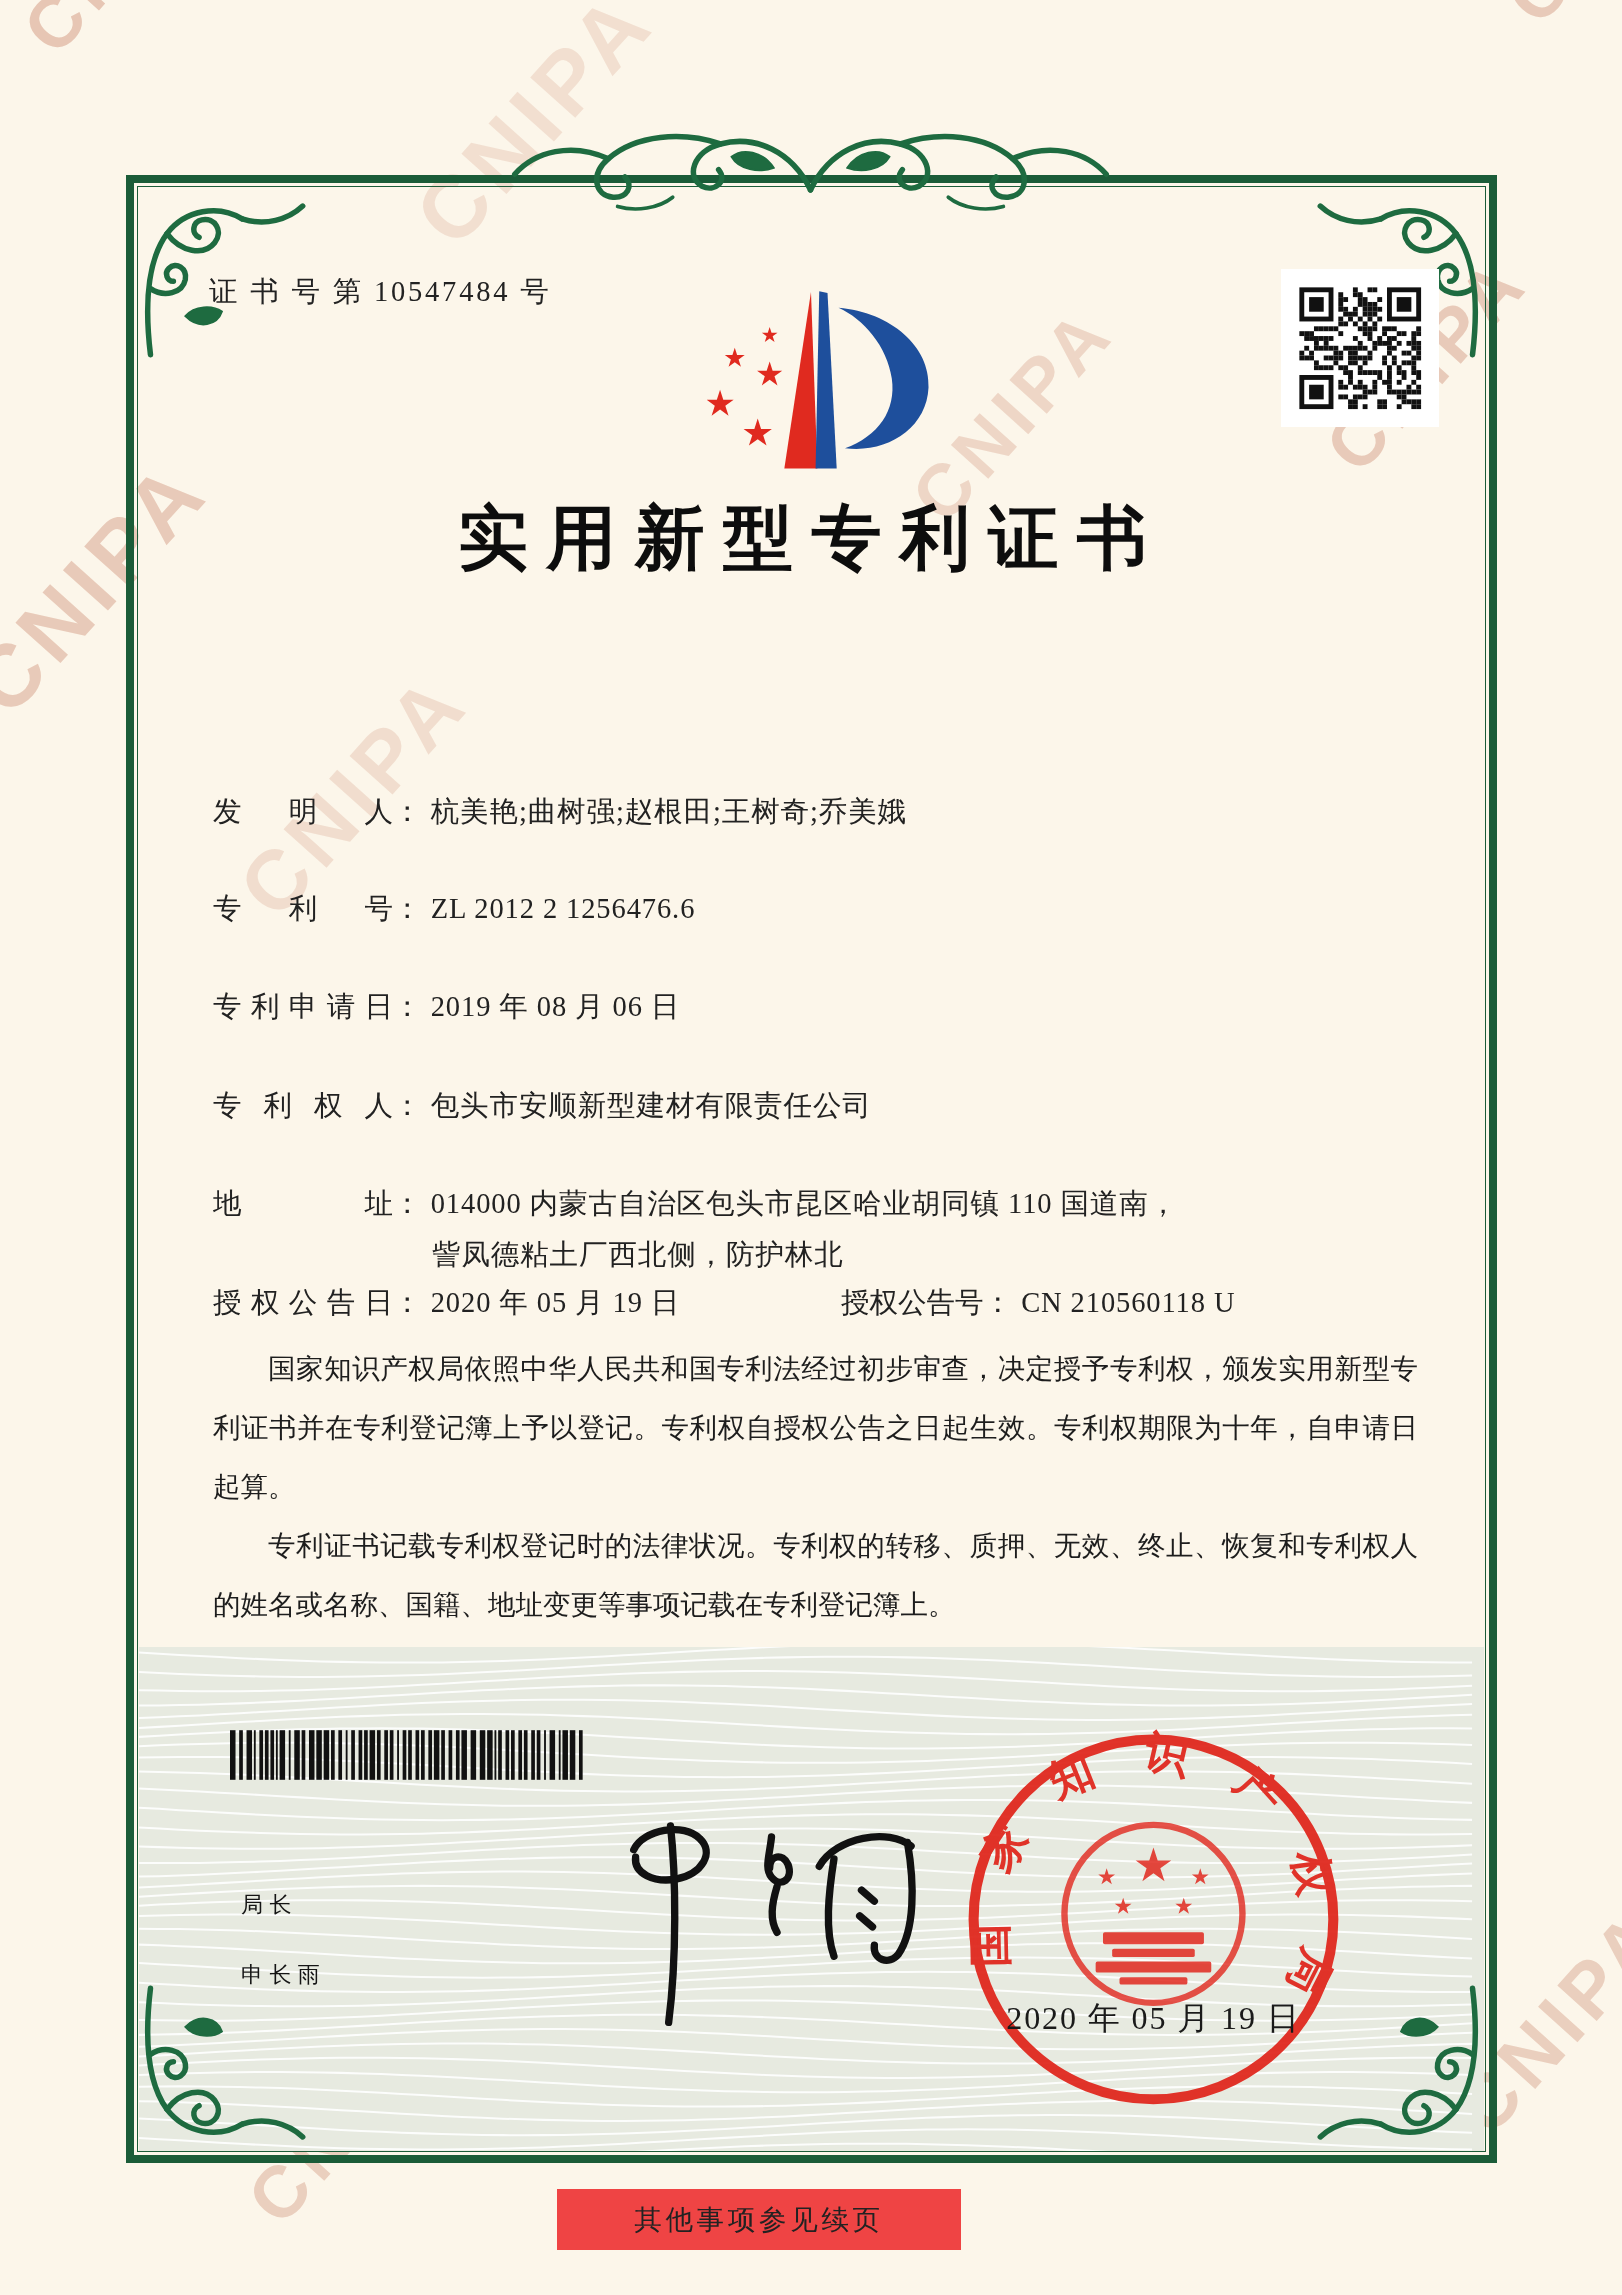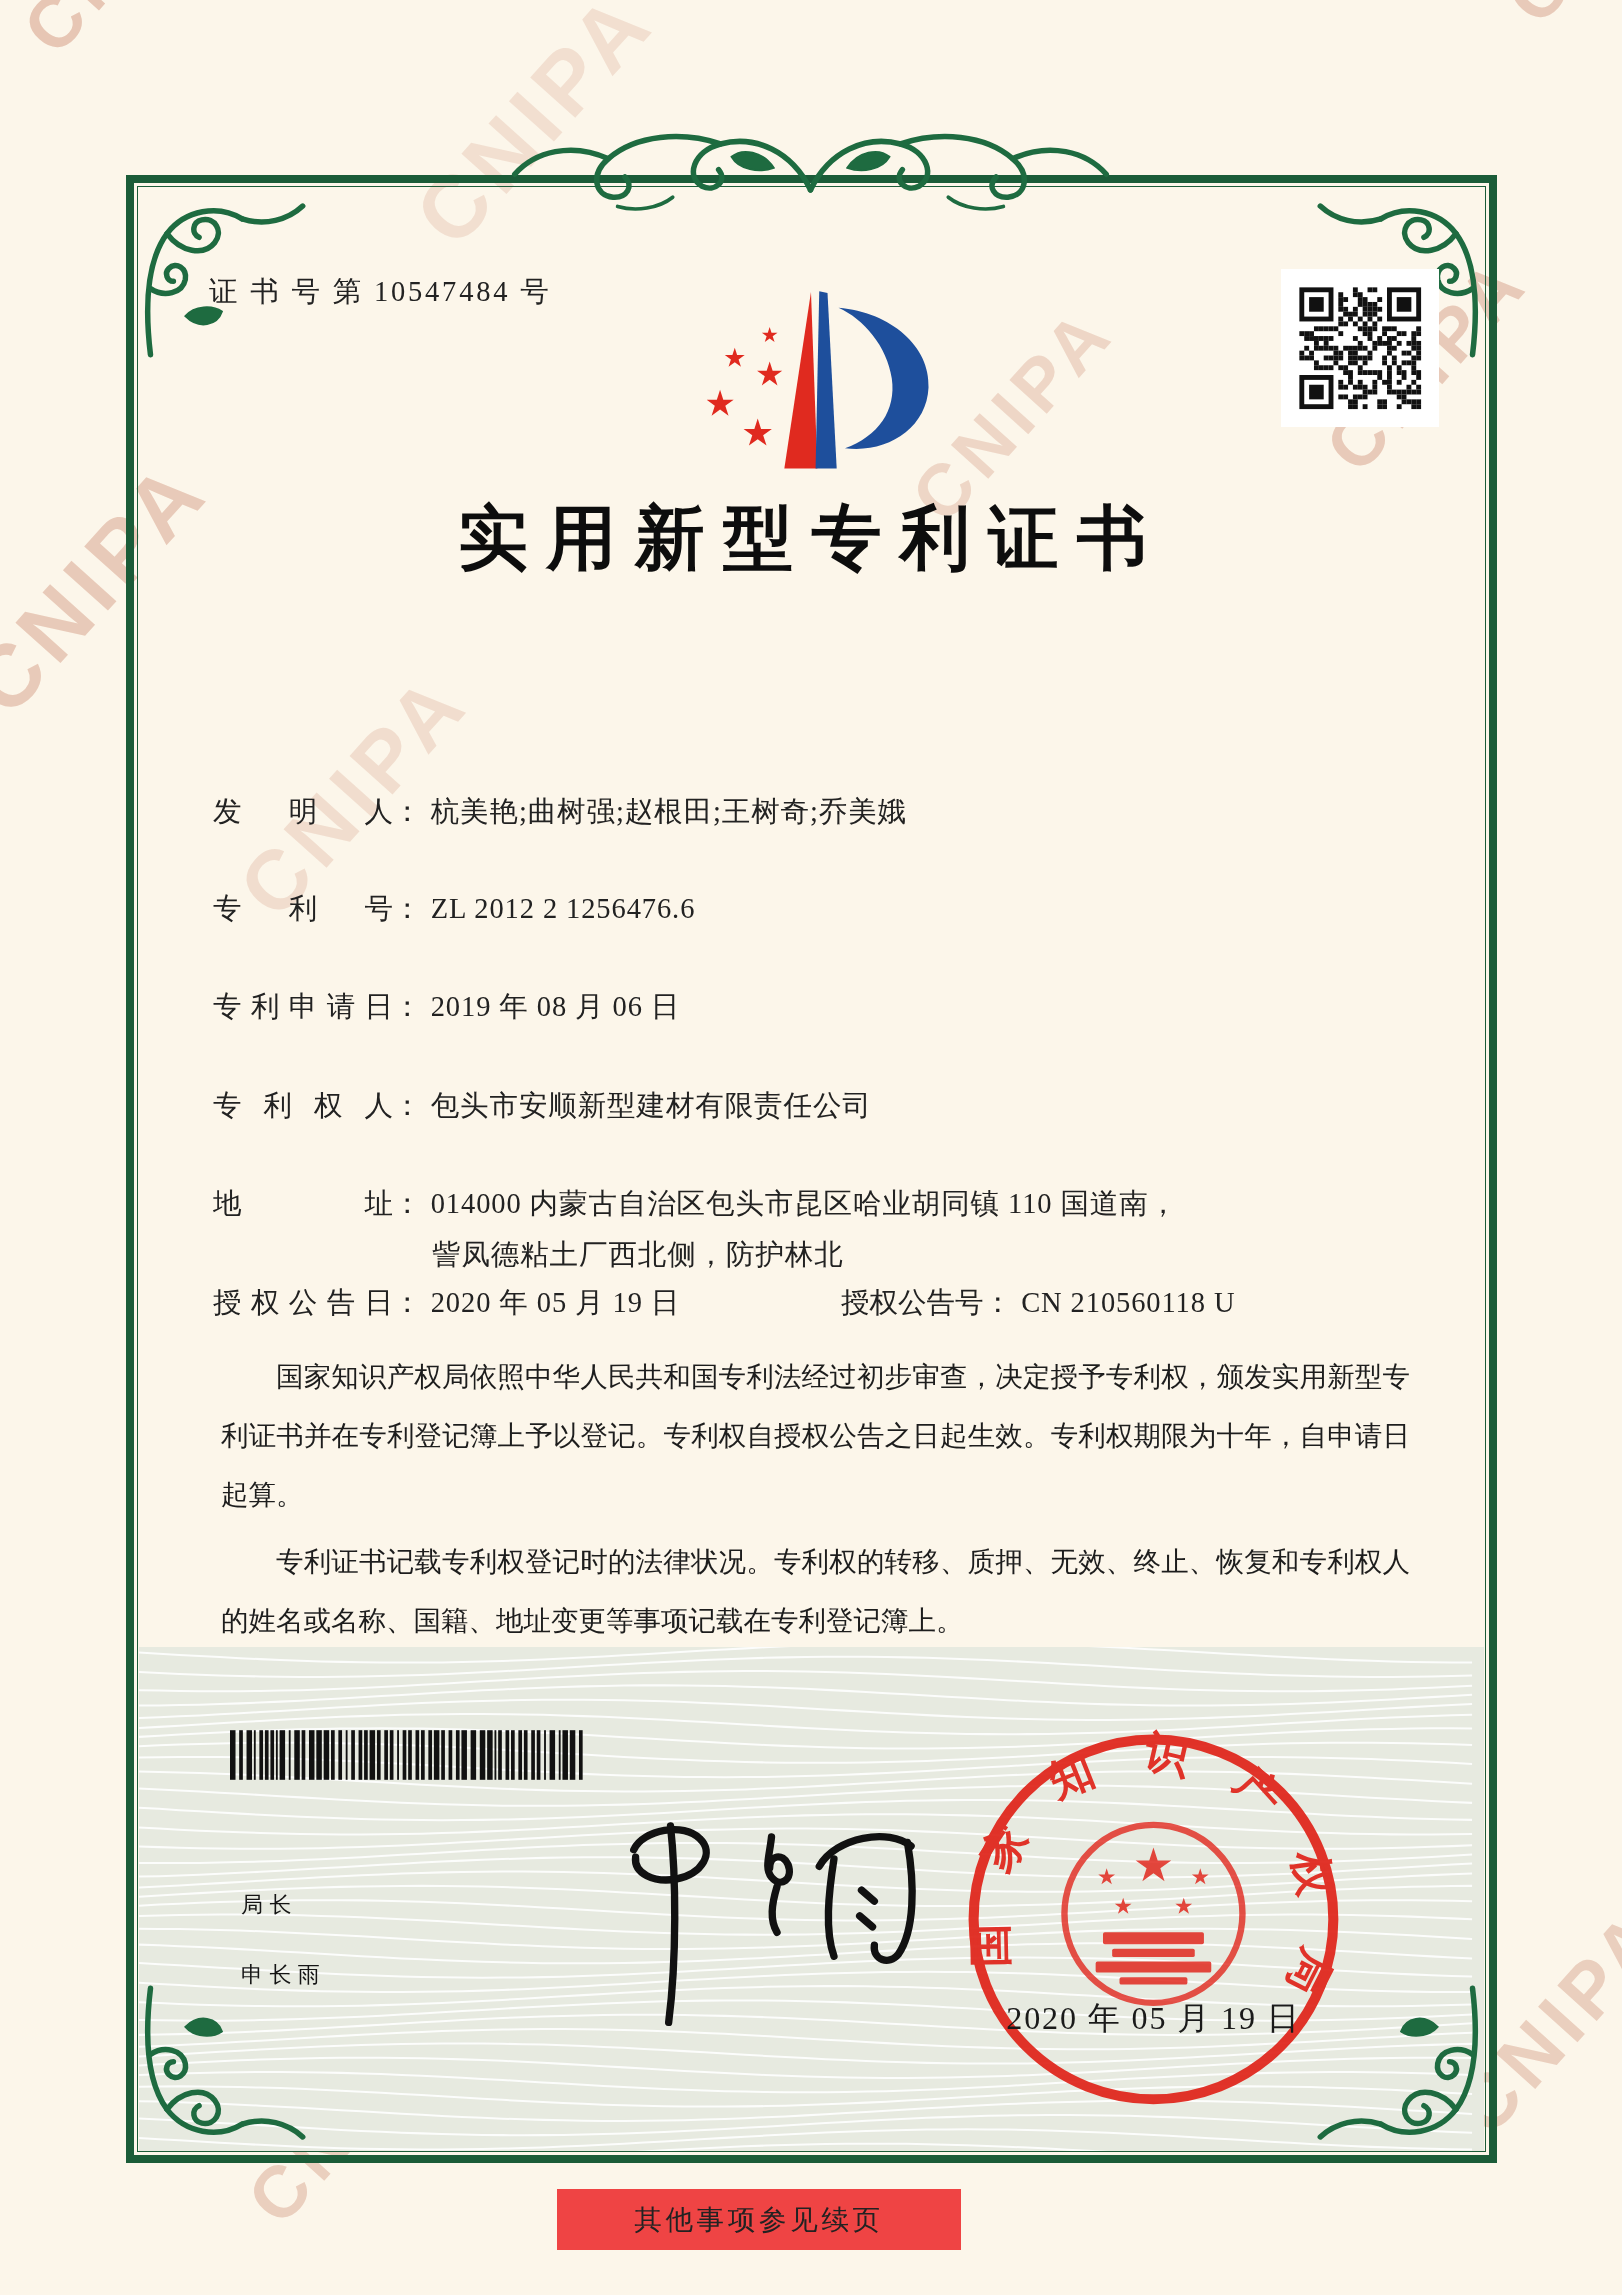--- a/index.html
+++ b/index.html
@@ -26,21 +26,21 @@
          font-size:70px;font-weight:bold;letter-spacing:18.4px;color:#0d0d0d;}
   .row{position:absolute;left:213px;width:1231px;font-size:28.5px;color:#222;}
   .lab{display:inline-block;width:180px;text-align:justify;text-align-last:justify;
        text-justify:inter-character;vertical-align:top;}
   .lab5{display:inline-block;vertical-align:top;}
   .colon{margin-right:9.2px;}
   .val{letter-spacing:0.9px;}
   .addr2{margin-left:219px;margin-top:13px;letter-spacing:0.9px;}
   .grant-right{position:absolute;left:628px;top:0;}
   .body-text{position:absolute;left:213px;top:1339px;width:1205px;}
-  .body-text p{margin:8px;font-size:27.5px;line-height:59px;text-indent:2em;
+  .body-text p{margin:0;font-size:27.5px;line-height:59px;text-indent:2em;
                text-align:justify;color:#1d1d1d;}
   .barcode{position:absolute;left:230px;top:1730px;}
   .director{position:absolute;left:241px;top:1870px;font-family:"Liberation Sans",sans-serif;
             font-size:22px;color:#151515;letter-spacing:6.4px;line-height:70px;}
   .sig{position:absolute;left:496px;top:1802px;}
   .seal{position:absolute;left:958px;top:1719px;}
   .page-info{position:absolute;left:213px;top:2096px;width:1065px;text-align:center;
              font-size:25px;letter-spacing:2.8px;color:#222;}
   .cont-note{position:absolute;left:557px;top:2189px;width:404px;height:61px;background:#ef4444;
              text-align:center;line-height:61px;font-size:27.5px;letter-spacing:3.7px;color:#222;z-index:4;}

